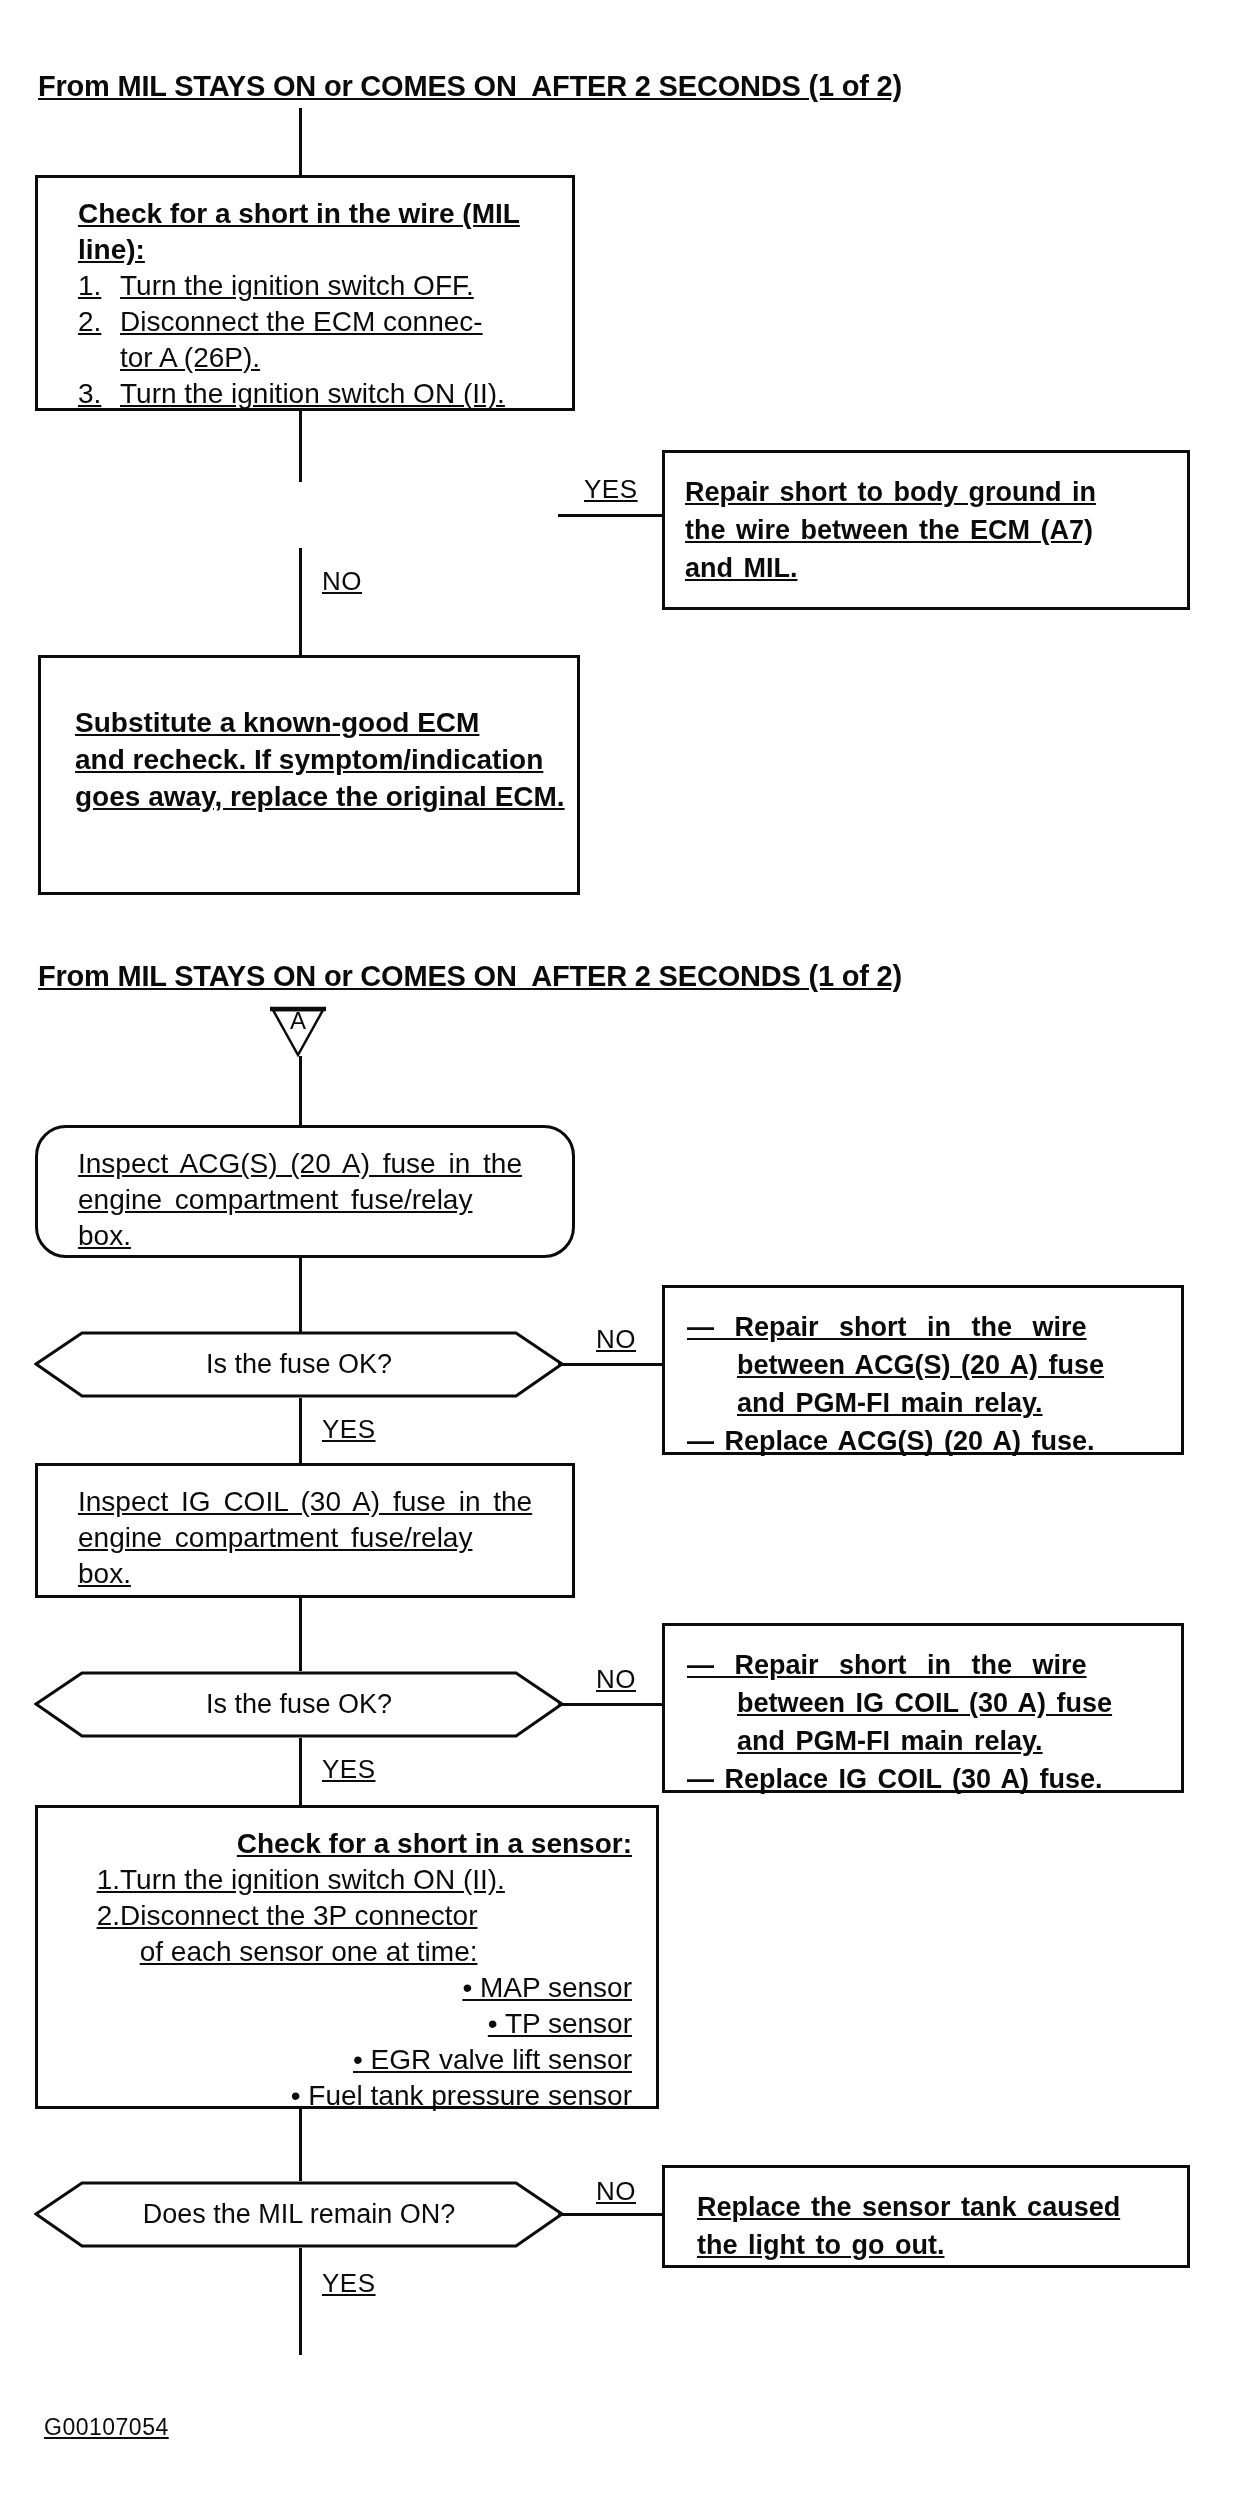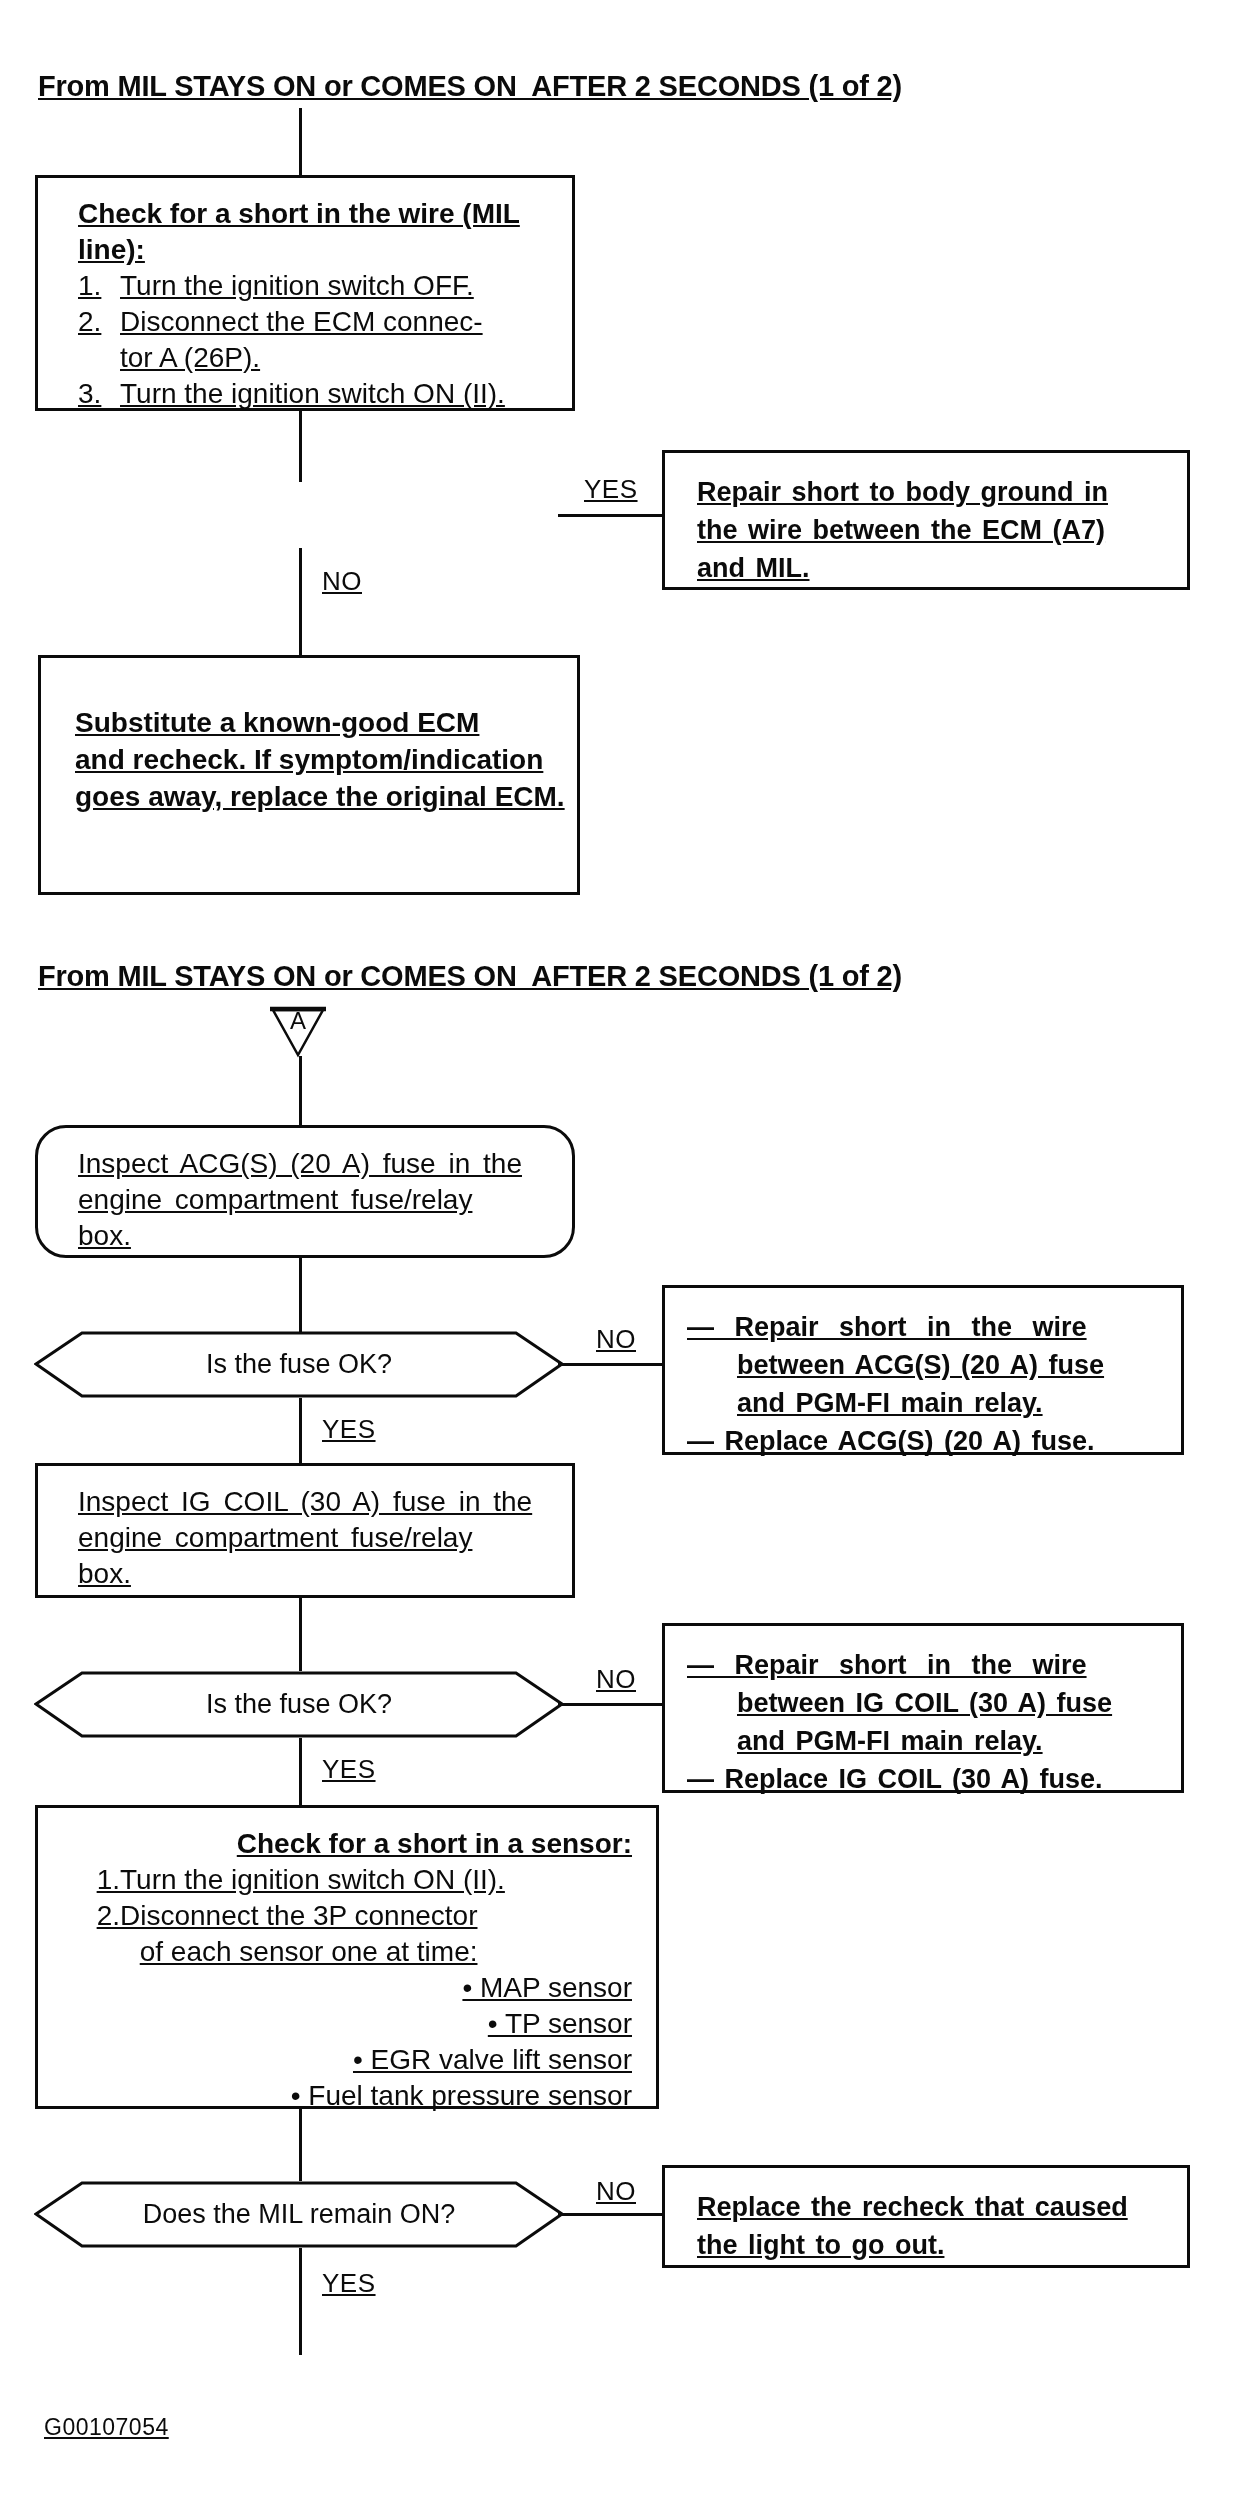--- a/index.html
+++ b/index.html
@@ -78,21 +78,21 @@
       <span class="tx">Turn the ignition switch ON (II).</span>
     </div>
   </div>
 
   <div class="abs vline" style="left:299px;top:411px;height:71px;"></div>
 
 
   <div class="abs lbl" style="left:584px;top:474px;">YES</div>
   <div class="abs hline" style="left:558px;top:514px;width:108px;"></div>
 
-  <div class="abs rbox" style="left:662px;top:450px;width:528px;height:140px;padding:20px 14px 0 32px;">
+  <div class="abs rbox" style="left:662px;top:450px;width:528px;height:160px;padding:20px 14px 0 20px;">
     <div class="pre">Repair short to body ground in
 the wire between the ECM (A7)
 and MIL.</div>
   </div>
 
   <div class="abs lbl" style="left:322px;top:566px;">NO</div>
   <div class="abs vline" style="left:299px;top:548px;height:107px;"></div>
 
   <div class="abs pbox bold" style="left:38px;top:655px;width:542px;height:240px;padding:46px 12px 0 34px;line-height:37px;">
     <div class="pre">Substitute a known-good ECM
@@ -193,21 +193,21 @@
     <svg width="530" height="67" viewBox="0 0 530 67">
       <polygon points="2,33 48,2 482,2 528,33 482,65 48,65" fill="#ffffff" stroke="#0b0b0b" stroke-width="3"></polygon>
     </svg>
     <div class="hexq">Does the MIL remain ON?</div>
   </div>
 
   <div class="abs lbl" style="left:596px;top:2176px;">NO</div>
   <div class="abs hline" style="left:558px;top:2213px;width:108px;"></div>
 
   <div class="abs rbox" style="left:662px;top:2165px;width:528px;height:103px;padding:20px 14px 0 32px;">
-    <div class="pre">Replace the recheck that caused
+    <div class="pre">Replace the sensor tank caused
 the light to go out.</div>
   </div>
 
   <div class="abs lbl" style="left:322px;top:2268px;">YES</div>
   <div class="abs vline" style="left:299px;top:2248px;height:107px;"></div>
 
 
   <div class="abs figid" style="left:44px;top:2414px;">G00107054</div>
 
 </div>

